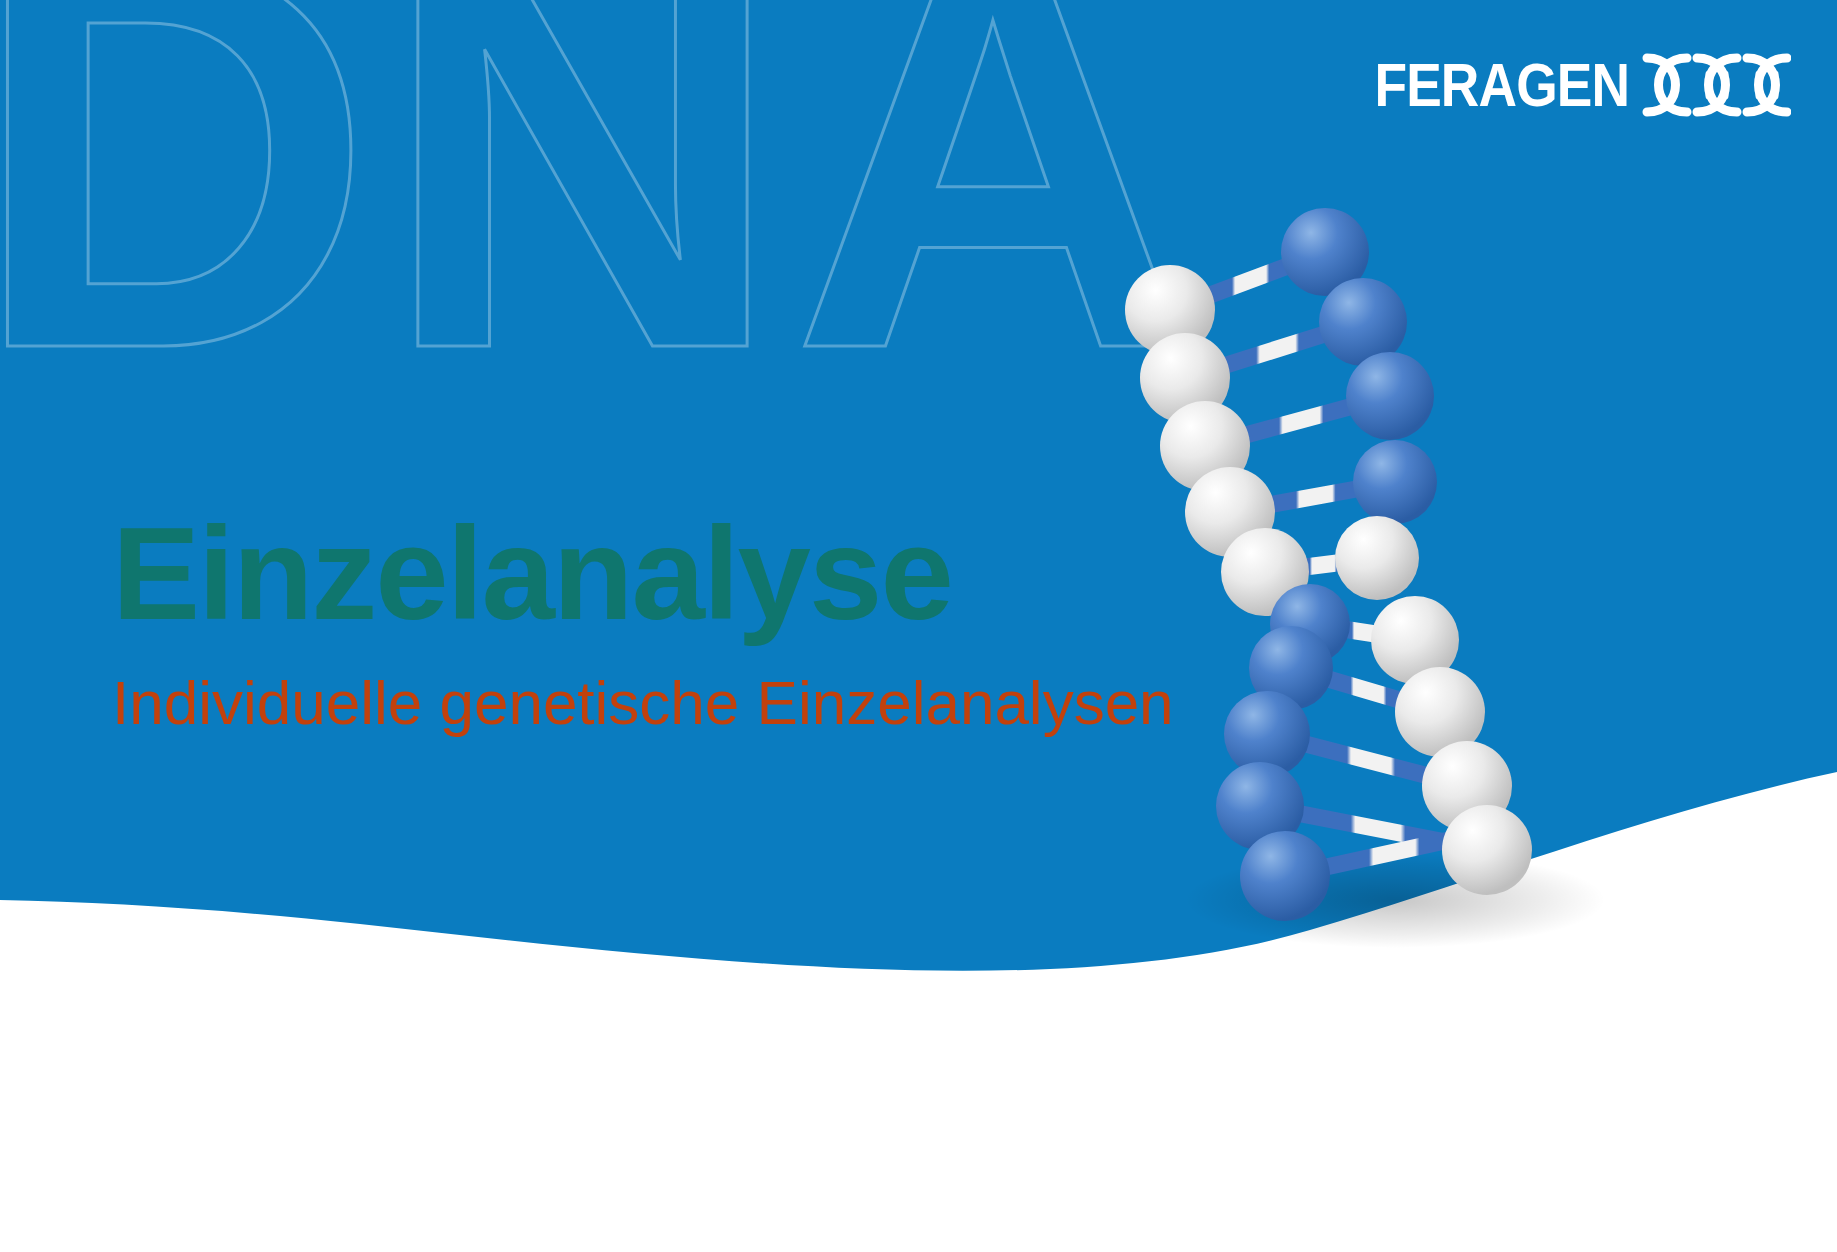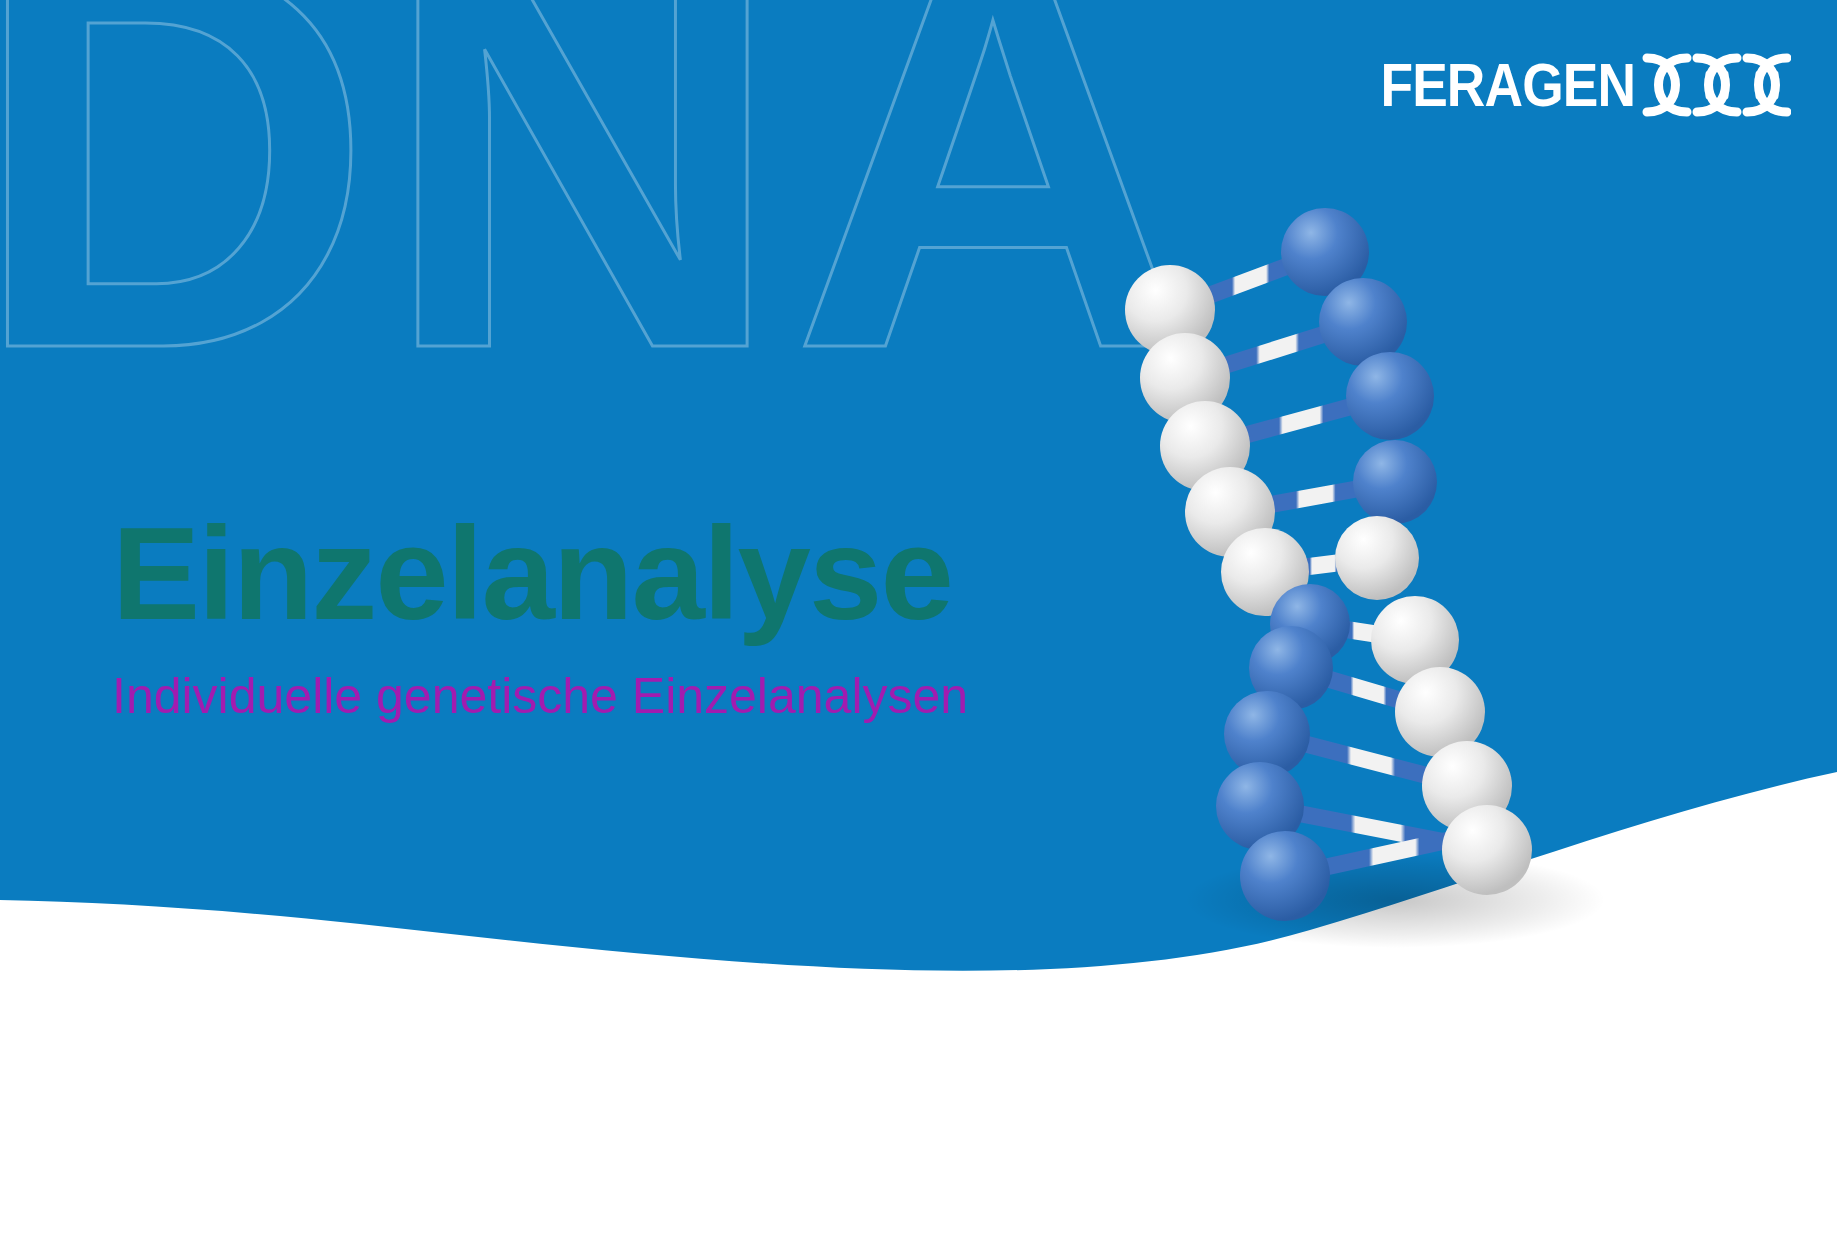--- a/index.html
+++ b/index.html
@@ -42,21 +42,21 @@
     user-select: none;
   }
 
   
   .logo {
     position: absolute;
     right: 46px;
     top: 52px;
     display: flex;
     align-items: center;
-    gap: 4px;
+    gap: 10px;
   }
   .logo-word {
     color: #ffffff;
     font-size: 62px;
     font-weight: 700;
     letter-spacing: -1px;
     line-height: 1;
     transform: scaleX(0.86);
     transform-origin: right center;
   }
@@ -75,22 +75,22 @@
   .headline {
     color: #0f766e;
     font-size: 132px;
     font-weight: 700;
     line-height: 1.05;
     letter-spacing: -2px;
     margin: 0;
     white-space: nowrap;
   }
   .subhead {
-    color: #a21caf;
-    font-size: 50px;
+    color: #c2410c;
+    font-size: 62px;
     font-weight: 400;
     line-height: 1.2;
     letter-spacing: 0px;
     margin: 22px 0 16px 0;
     white-space: nowrap;
   }
 
   
   .dna-model {
     position: absolute;

